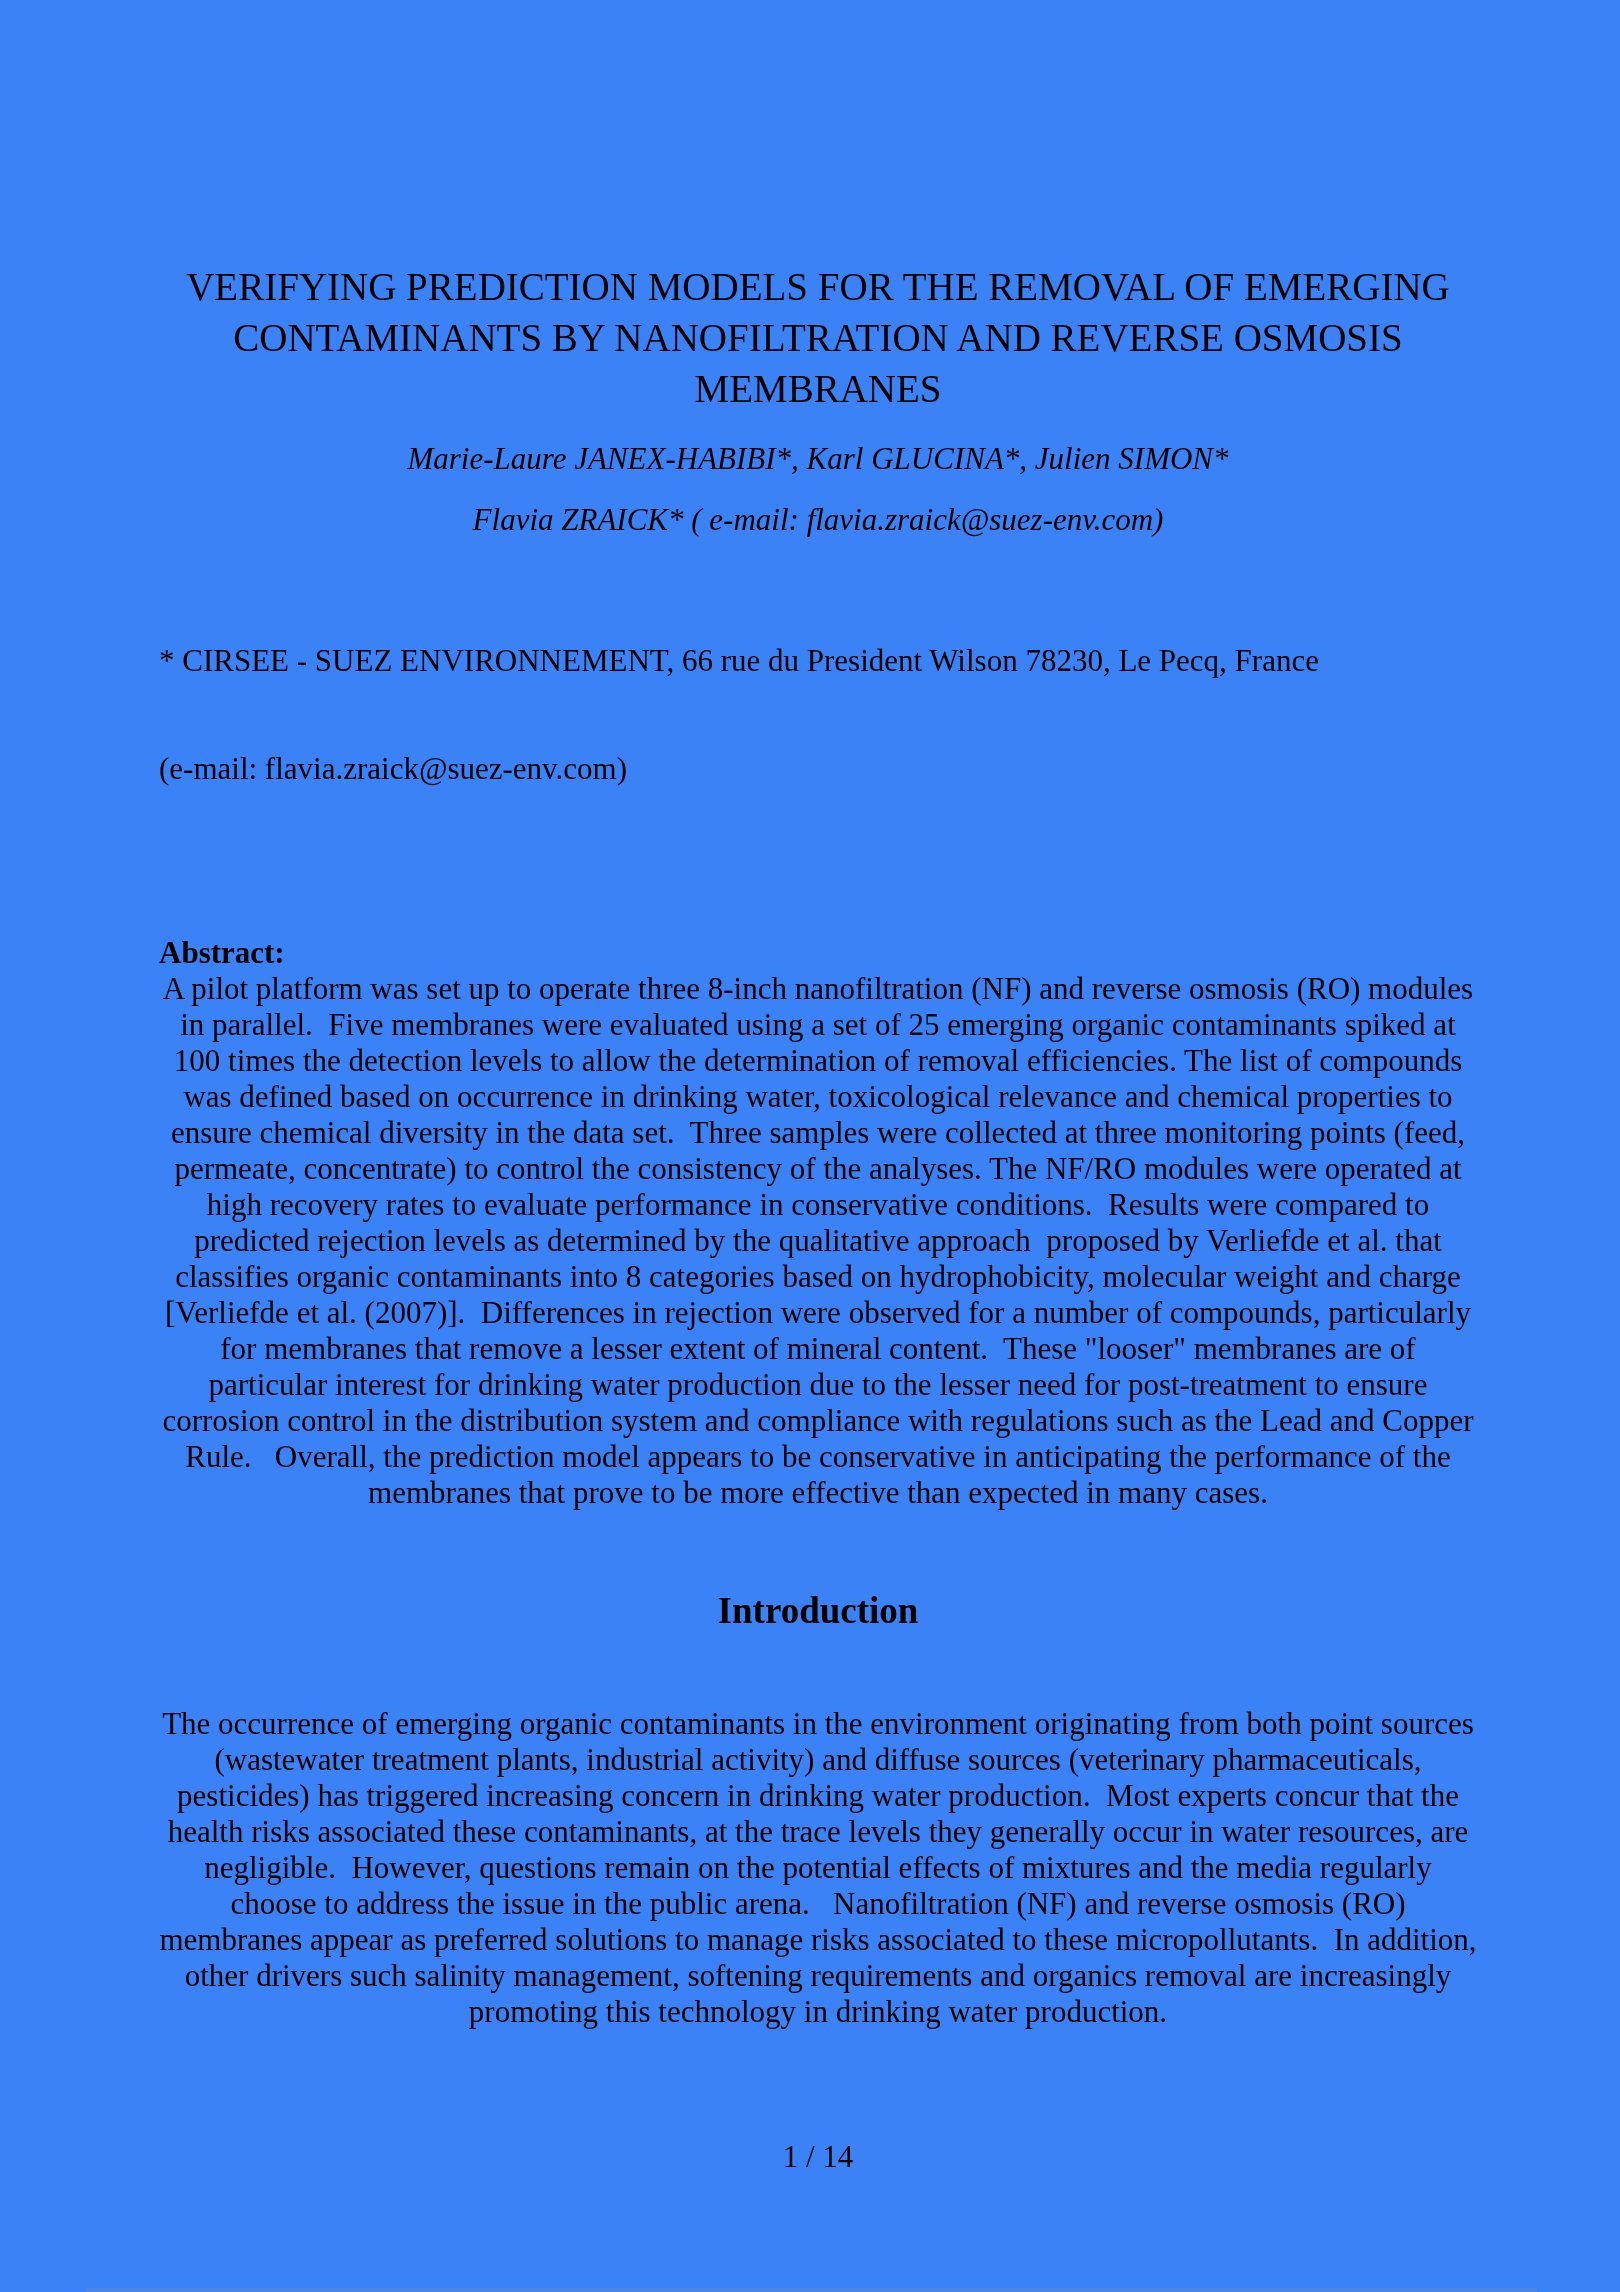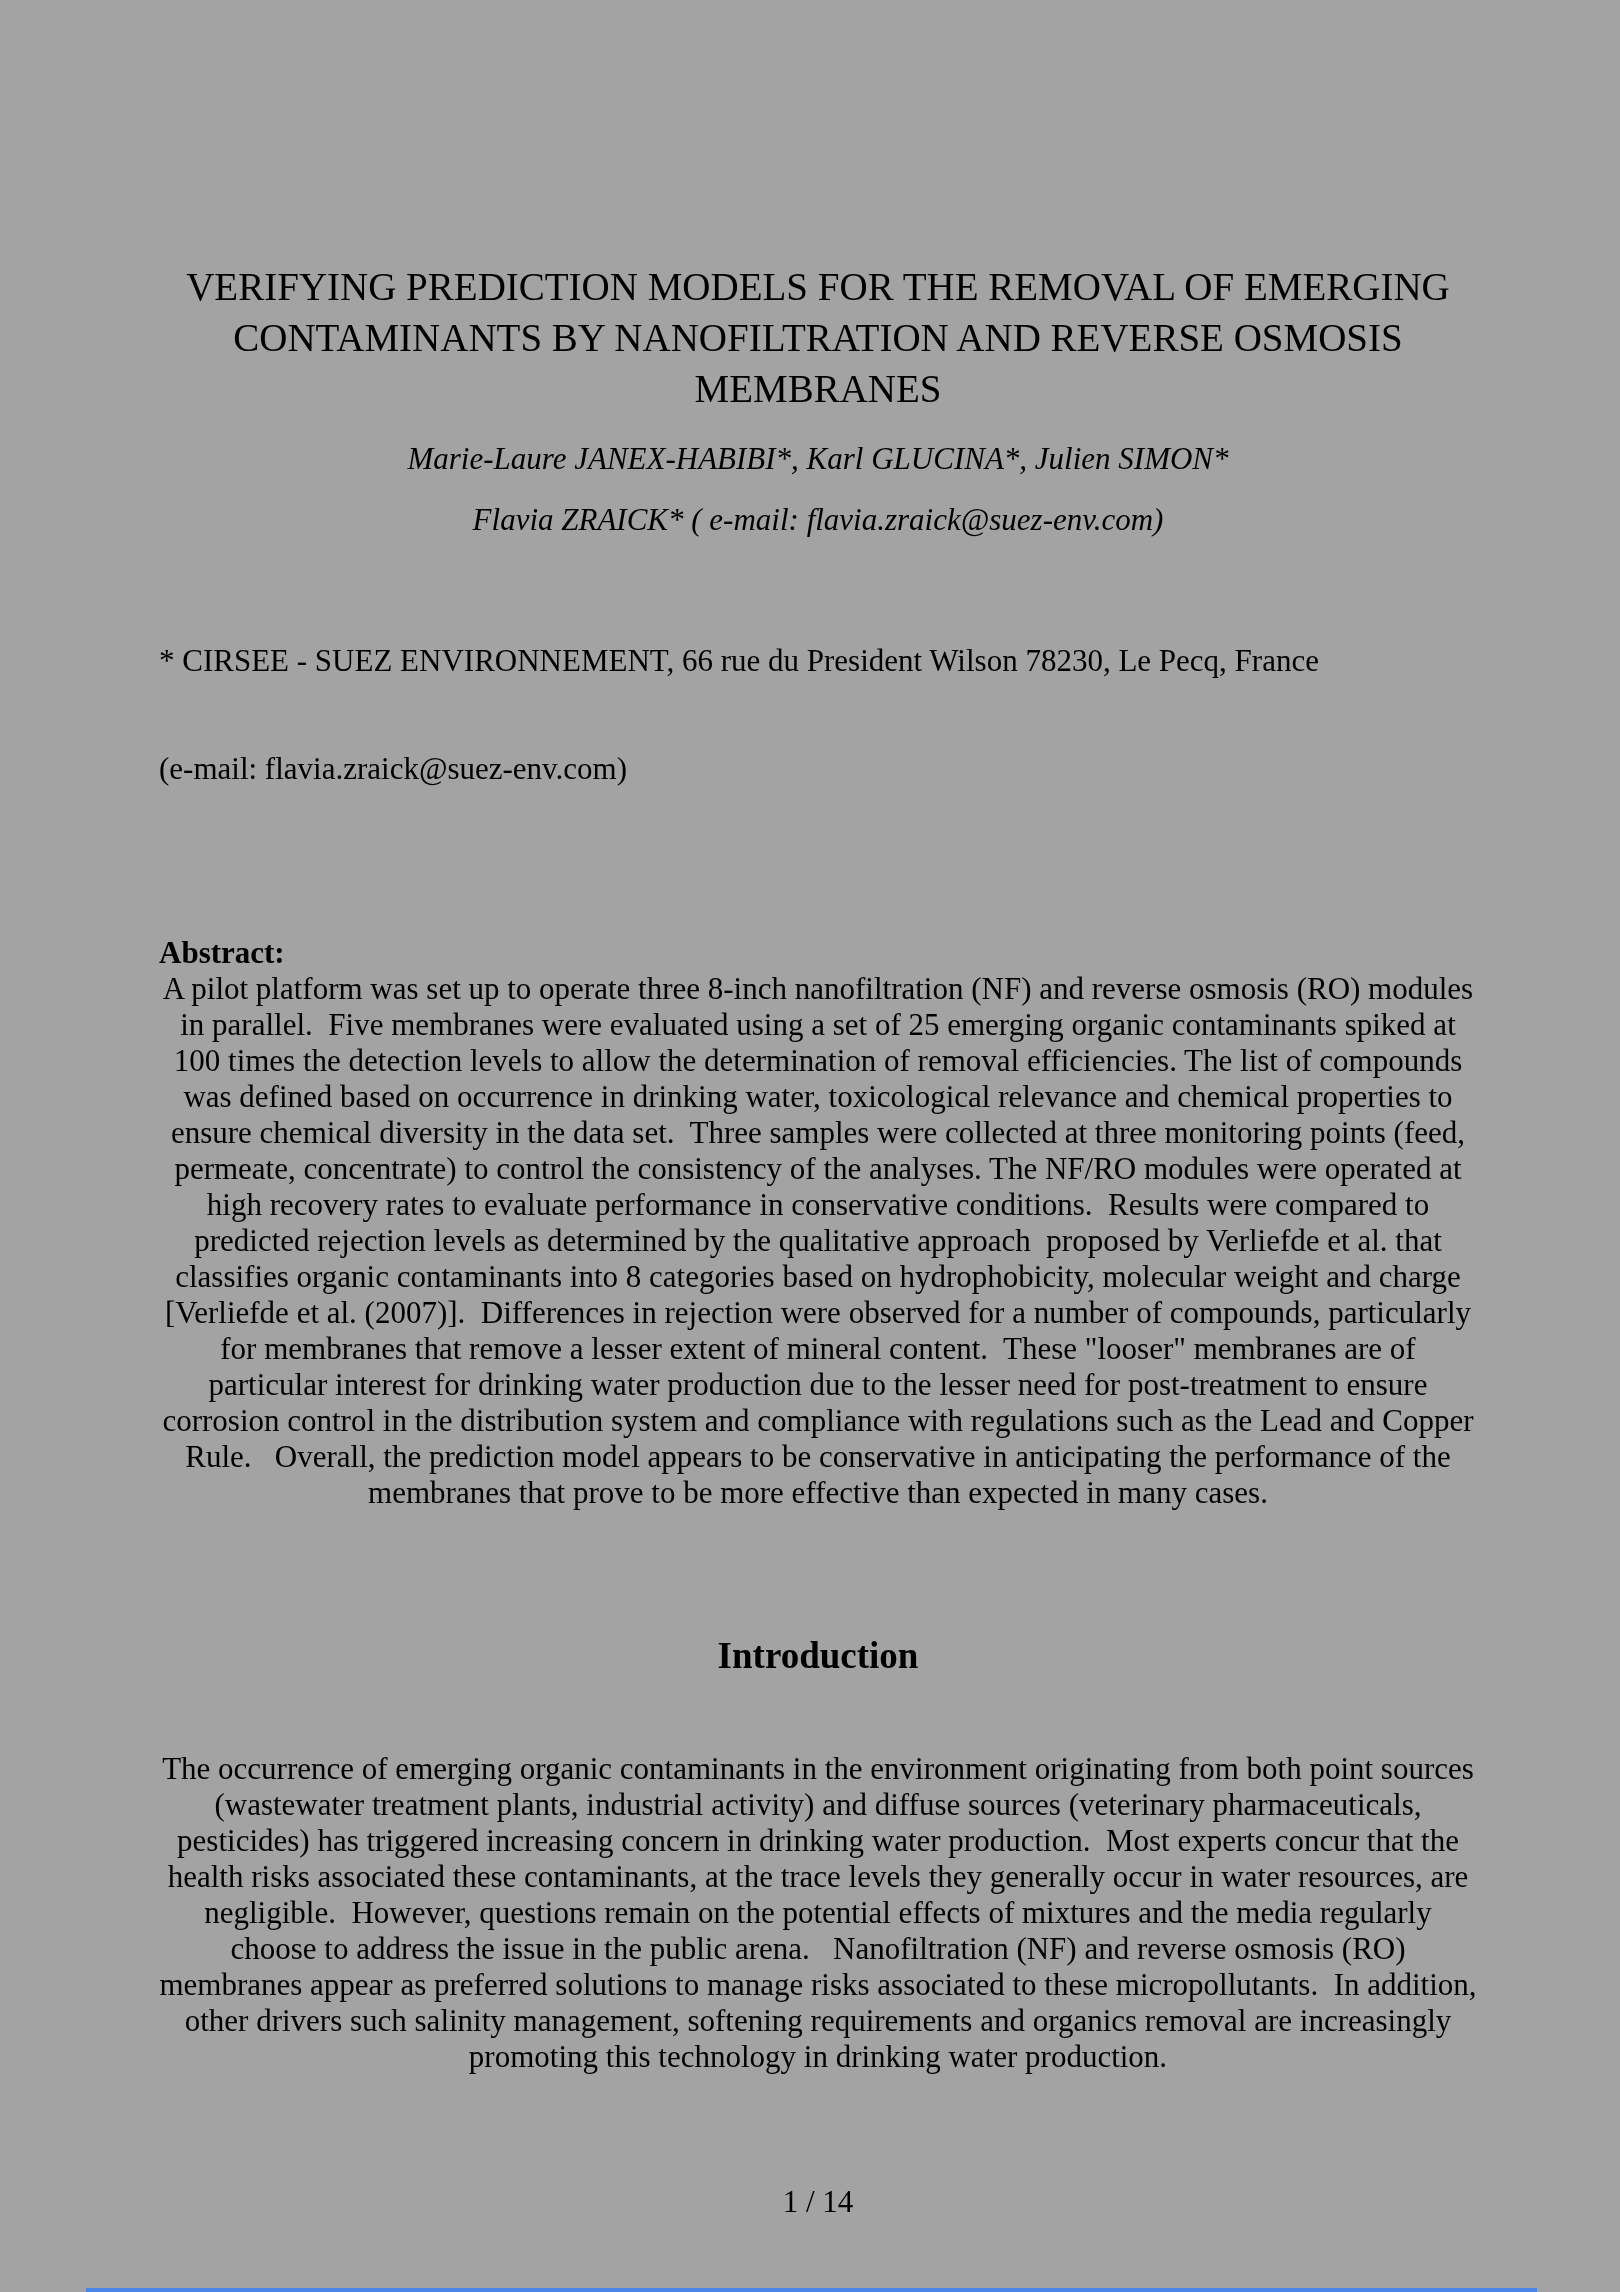--- a/index.html
+++ b/index.html
@@ -1,20 +1,20 @@
 <!DOCTYPE html>
 <html><head>
 <meta charset="utf-8">
 <style>
   html, body { margin: 0; padding: 0; background: #ffffff; }
   .page {
     position: relative;
     width: 1620px;
     height: 2293px;
-    background: #a3a3a3;
+    background: #3b82f6;
     overflow: hidden;
     font-family: "Liberation Serif", serif;
     color: #000000;
     box-sizing: border-box;
     padding: 261px 143px 0 159px; 
   }
   .content { width: 1318px; }
   .title {
     margin: 0 -35px;           
     text-align: center;
@@ -44,21 +44,21 @@
     line-height: 36px;
     font-weight: bold;
   }
   .body-text {
     font-size: 31px;
     line-height: 36px;
     white-space: pre-wrap;
     text-align: center;
   }
   .intro-heading {
-    margin-top: 120px;
+    margin-top: 75px;
     text-align: center;
     font-size: 37px;
     line-height: 49px;
     font-weight: bold;
   }
   .intro-body { margin-top: 71px; }
   .footer-pagenum {
     margin-top: 109px;
     text-align: center;
     font-size: 31px;

